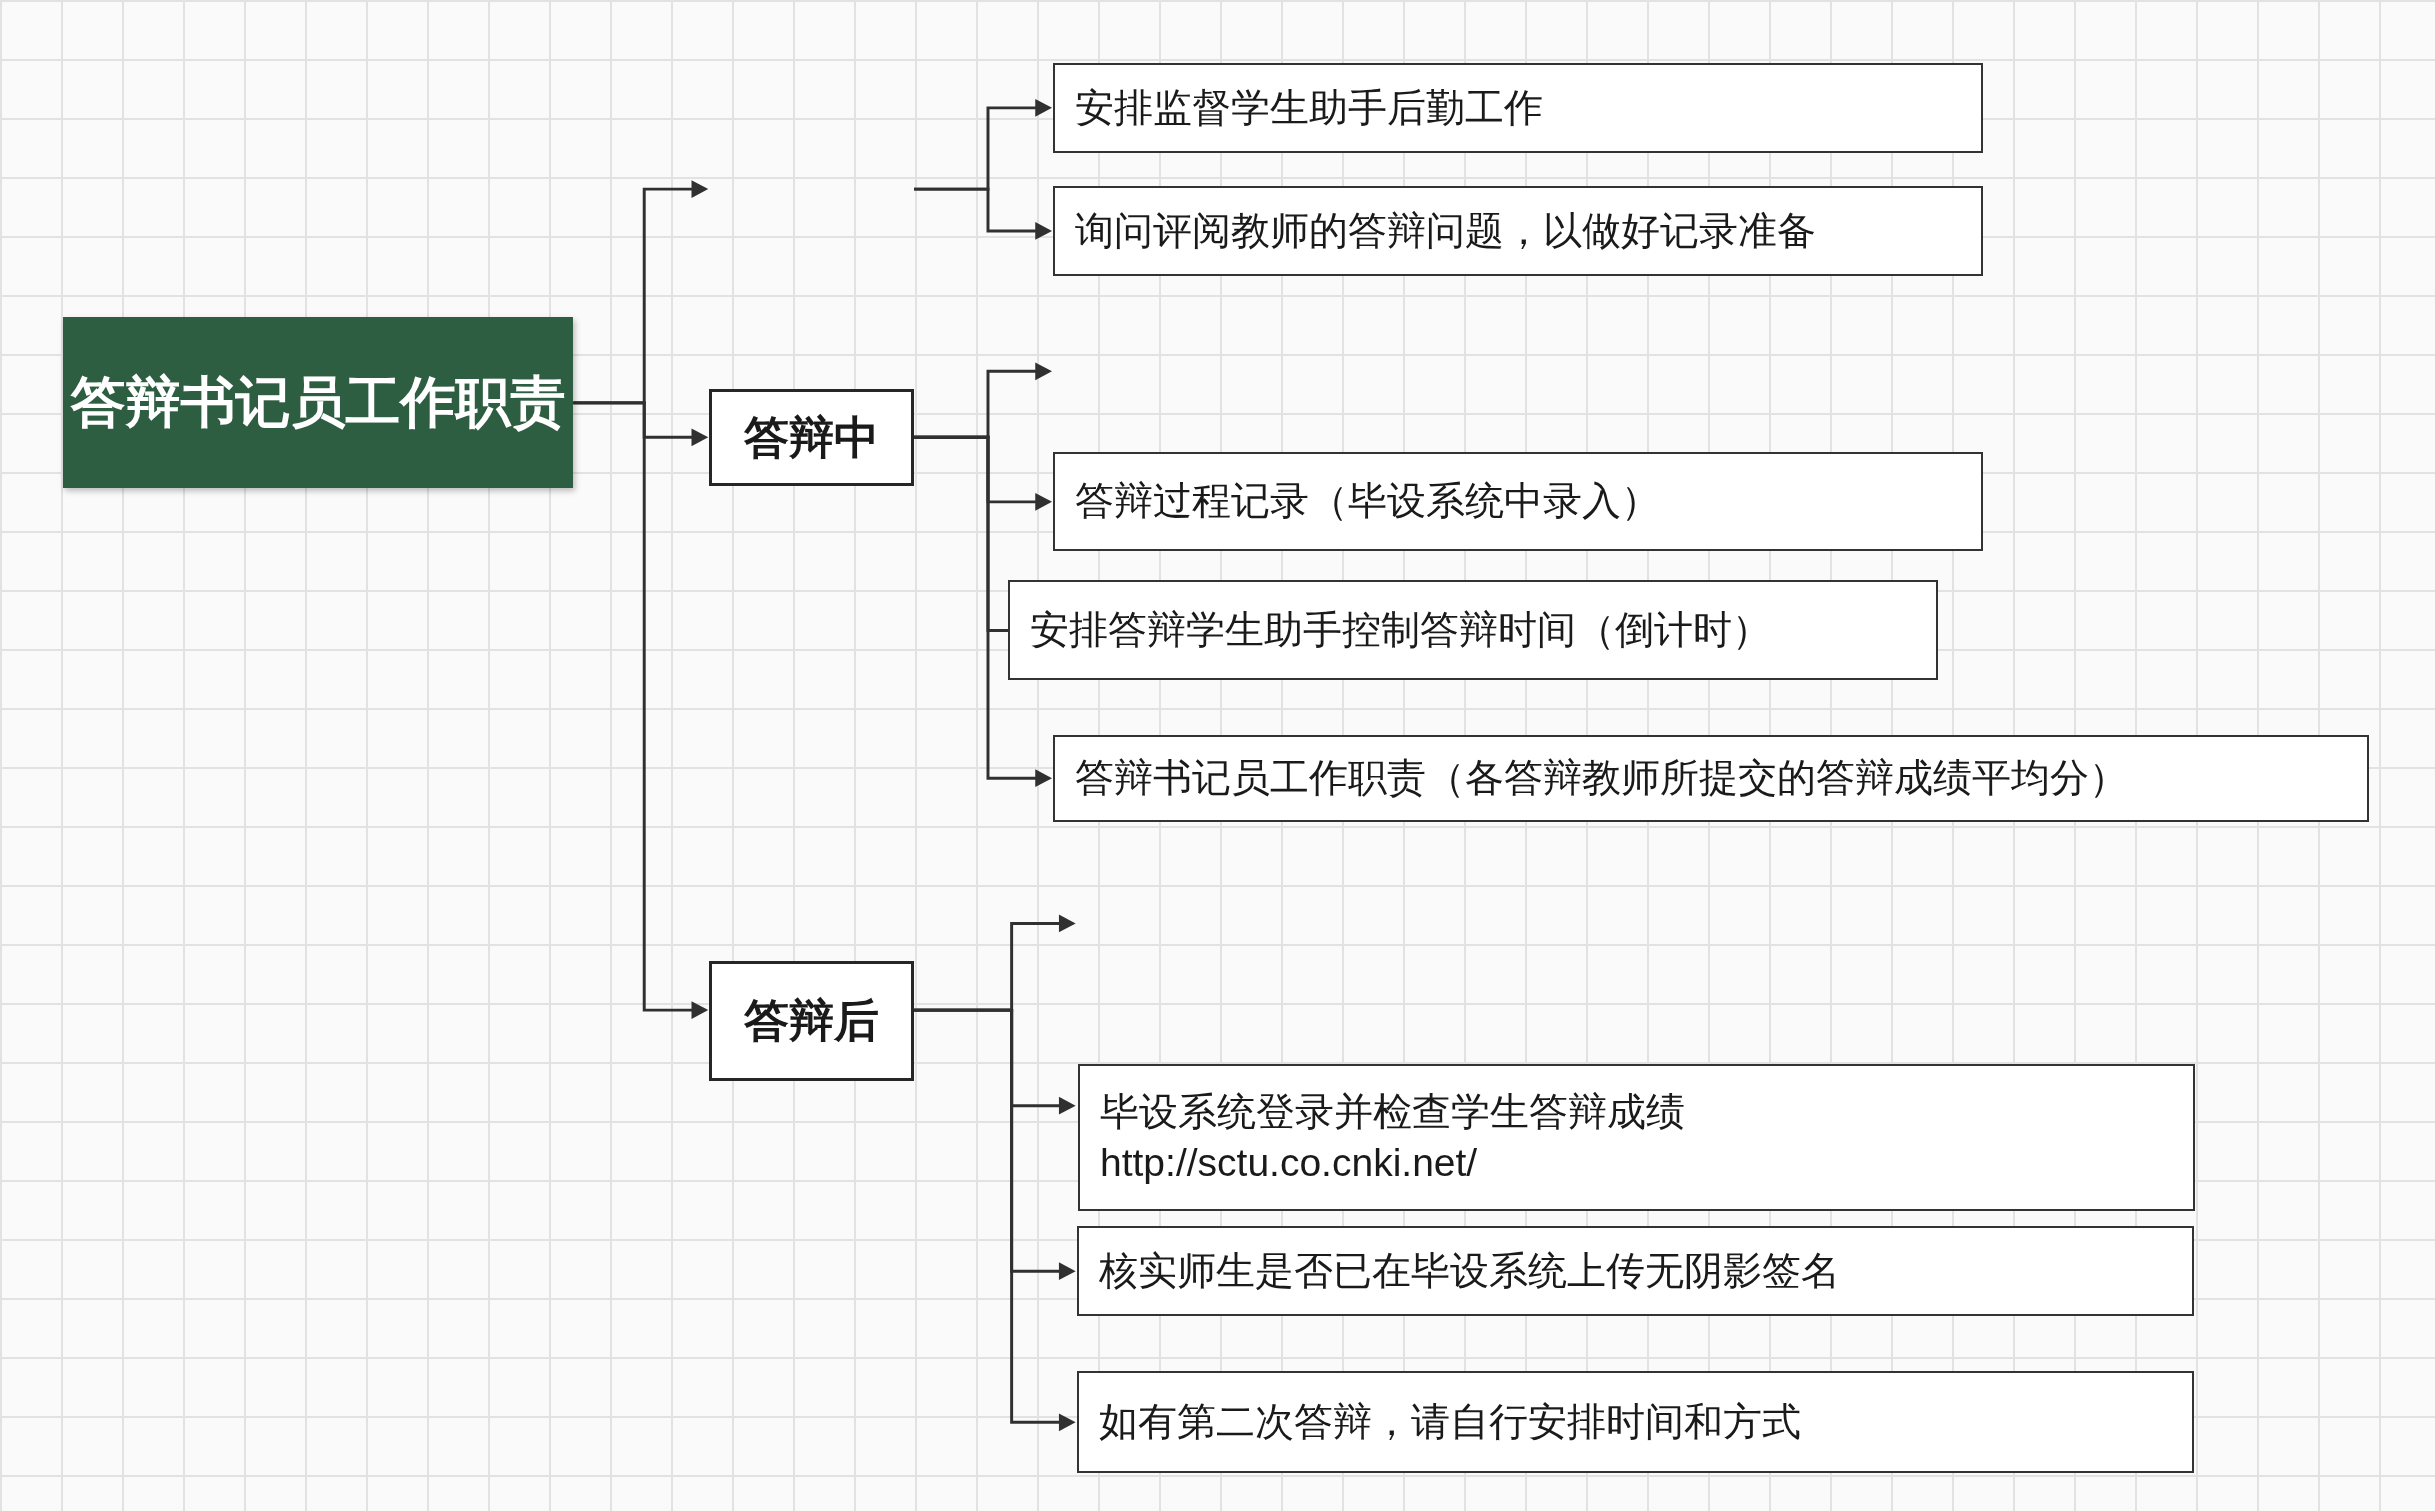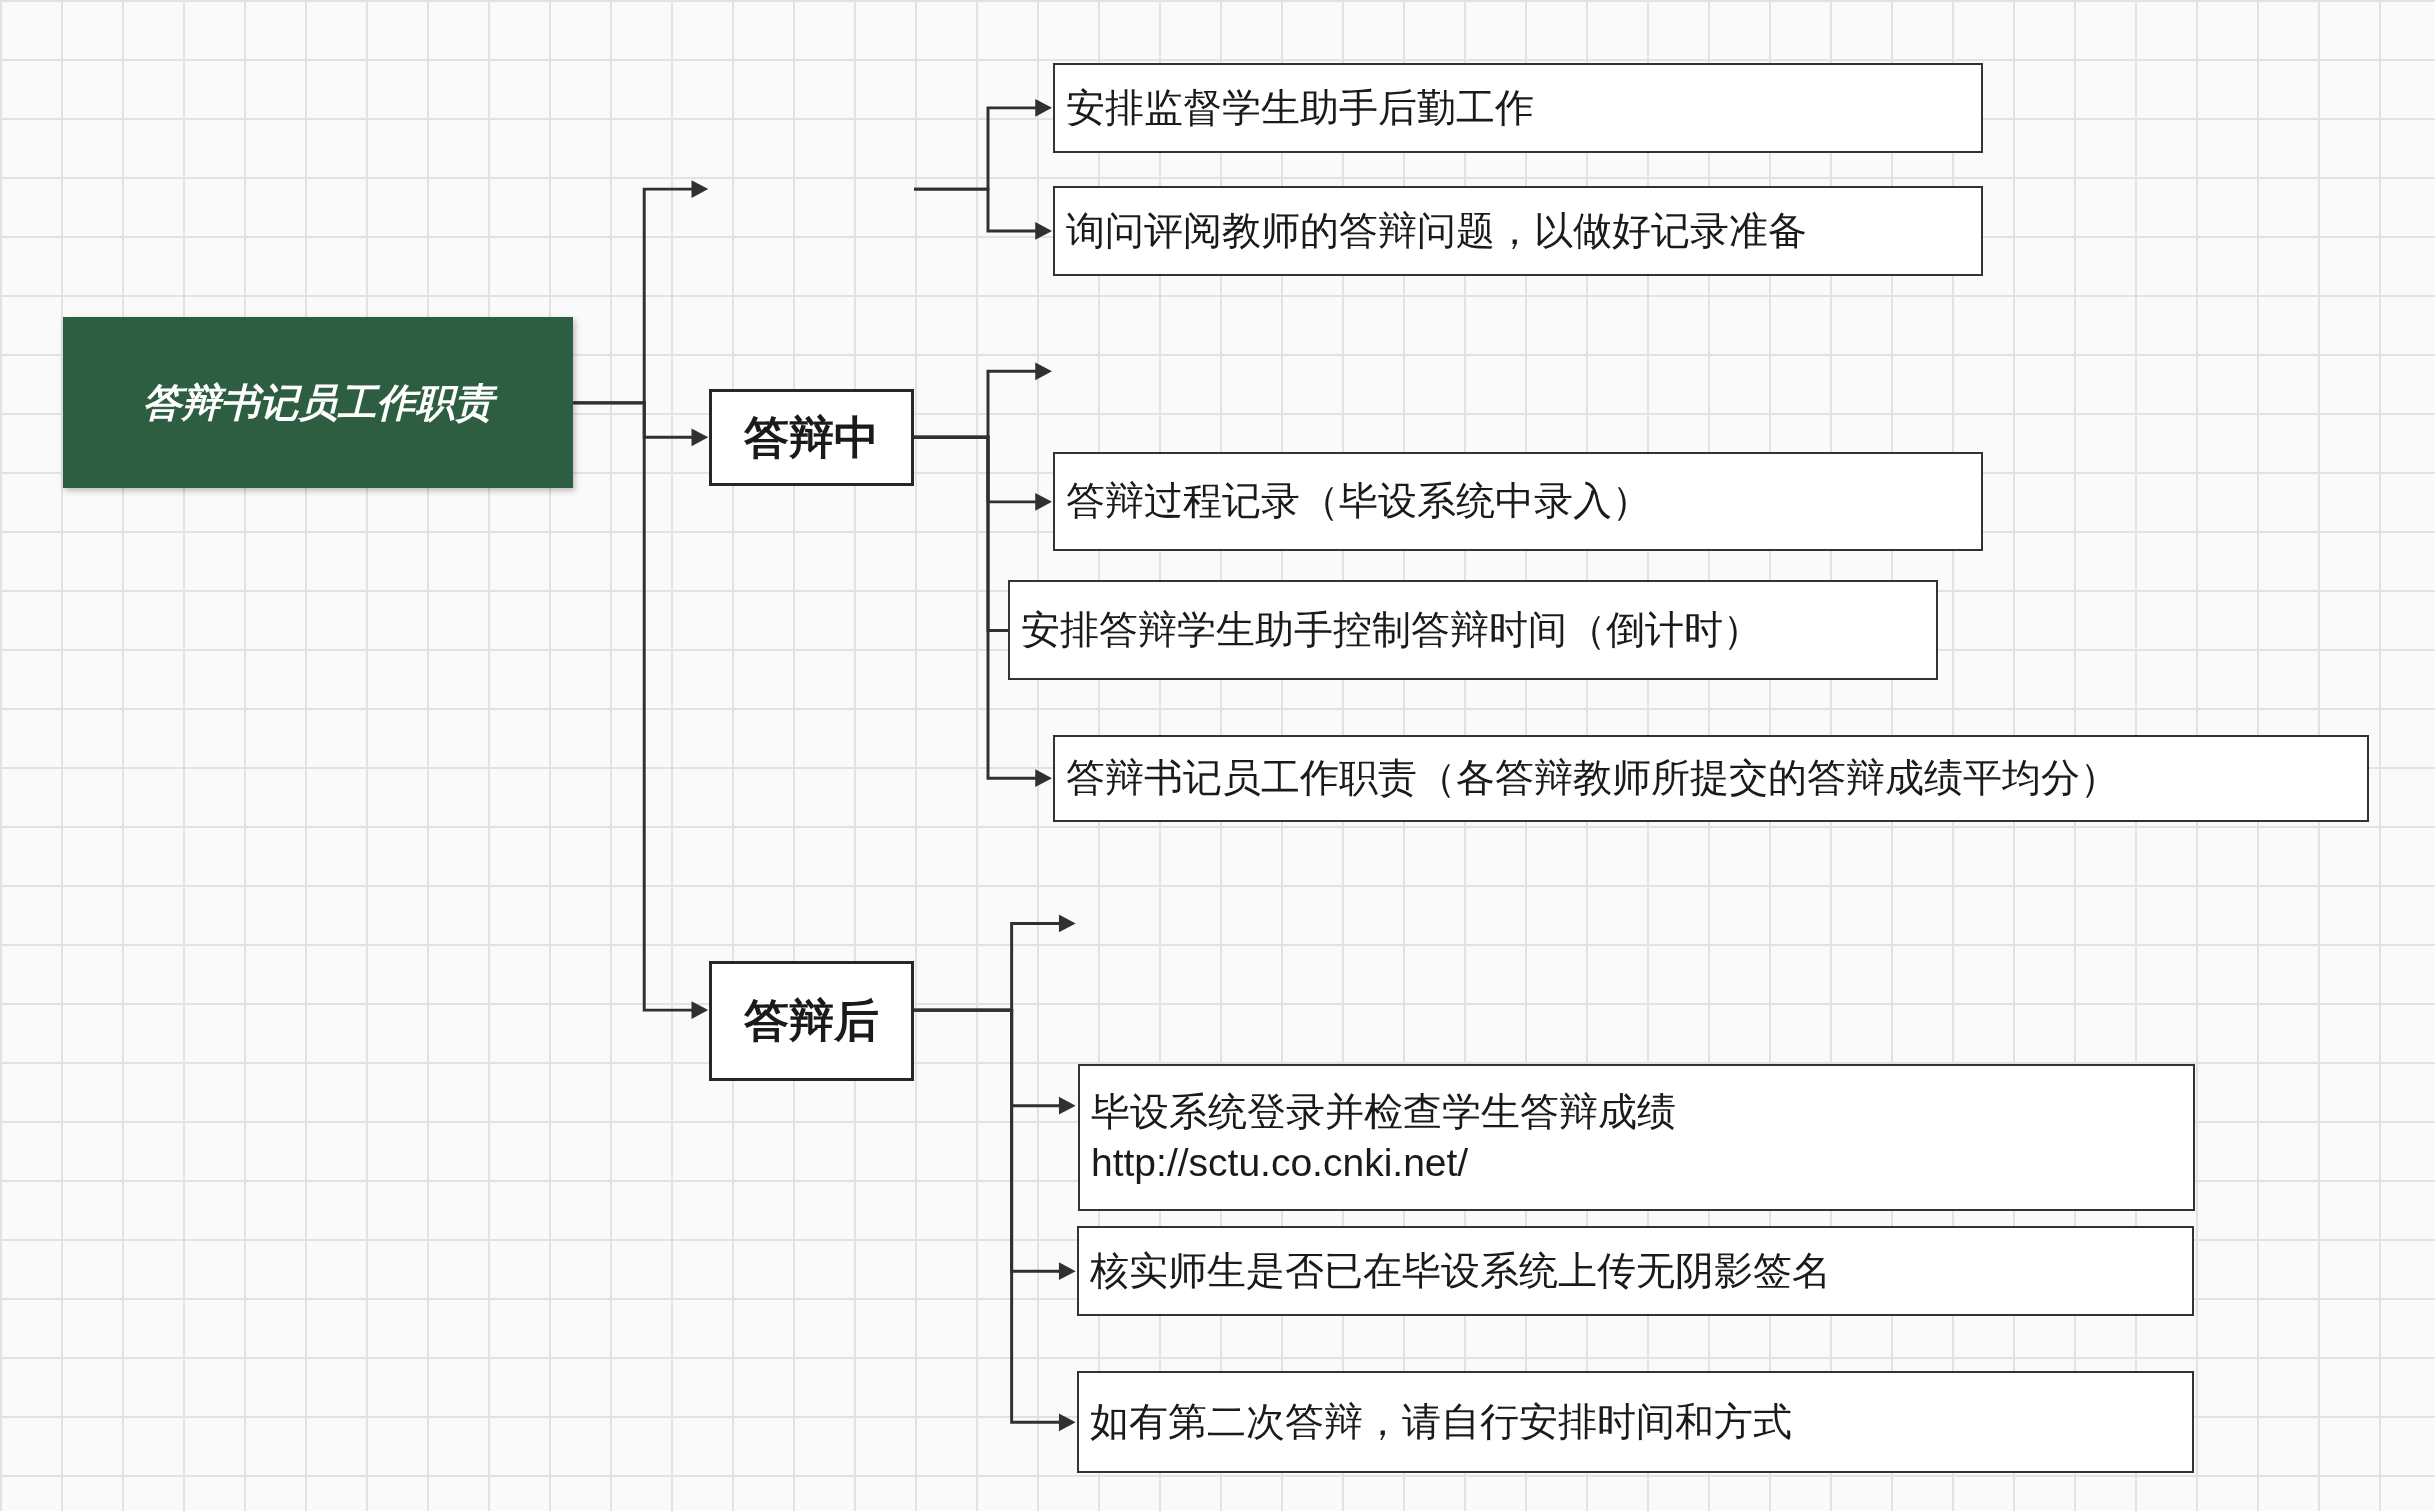--- a/index.html
+++ b/index.html
@@ -18,30 +18,29 @@
     background-size:61px 59px;
   }
   #connectors{position:absolute; left:0; top:0; width:2435px; height:1511px; pointer-events:none;}
   .node{
     position:absolute; display:flex; align-items:center;
     background:var(--node-bg); border:2px solid var(--node-border);
     color:#1a1a1a;
   }
   .node.root{
     background:var(--root-bg); color:var(--root-text); border:none;
-    justify-content:center; font-weight:bold; font-size:39px;
+    justify-content:center; font-weight:bold; font-size:55px;
     box-shadow:2px 3px 5.9px rgba(0,0,0,0.25);
-    font-style:italic;
   }
   .node.branch{
     justify-content:center; font-weight:bold; font-size:45px;
     border-width:3px; border-color:#262626;
   }
   .node.leaf{
-    font-size:39px; padding-left:11px; padding-right:15.8px;
+    font-size:39px; padding-left:20px; padding-right:15.8px;
     white-space:pre-line; line-height:1.3;
   }
   
   #node-root {left:63px;  top:317px;  width:510px;  height:171px;}
   #node-b0   {left:709px; top:142px;  width:205px;  height:95px;}
   #node-b1   {left:709px; top:389px;  width:205px;  height:97px;}
   #node-b2   {left:709px; top:961px;  width:205px;  height:120px;}
   #leaf-0-0  {left:1053px; top:63px;   width:930px;  height:90px;}
   #leaf-0-1  {left:1053px; top:186px;  width:930px;  height:90px;text-align:center;}
   #leaf-1-0  {left:1053px; top:320px;  width:930px;  height:102px;}

